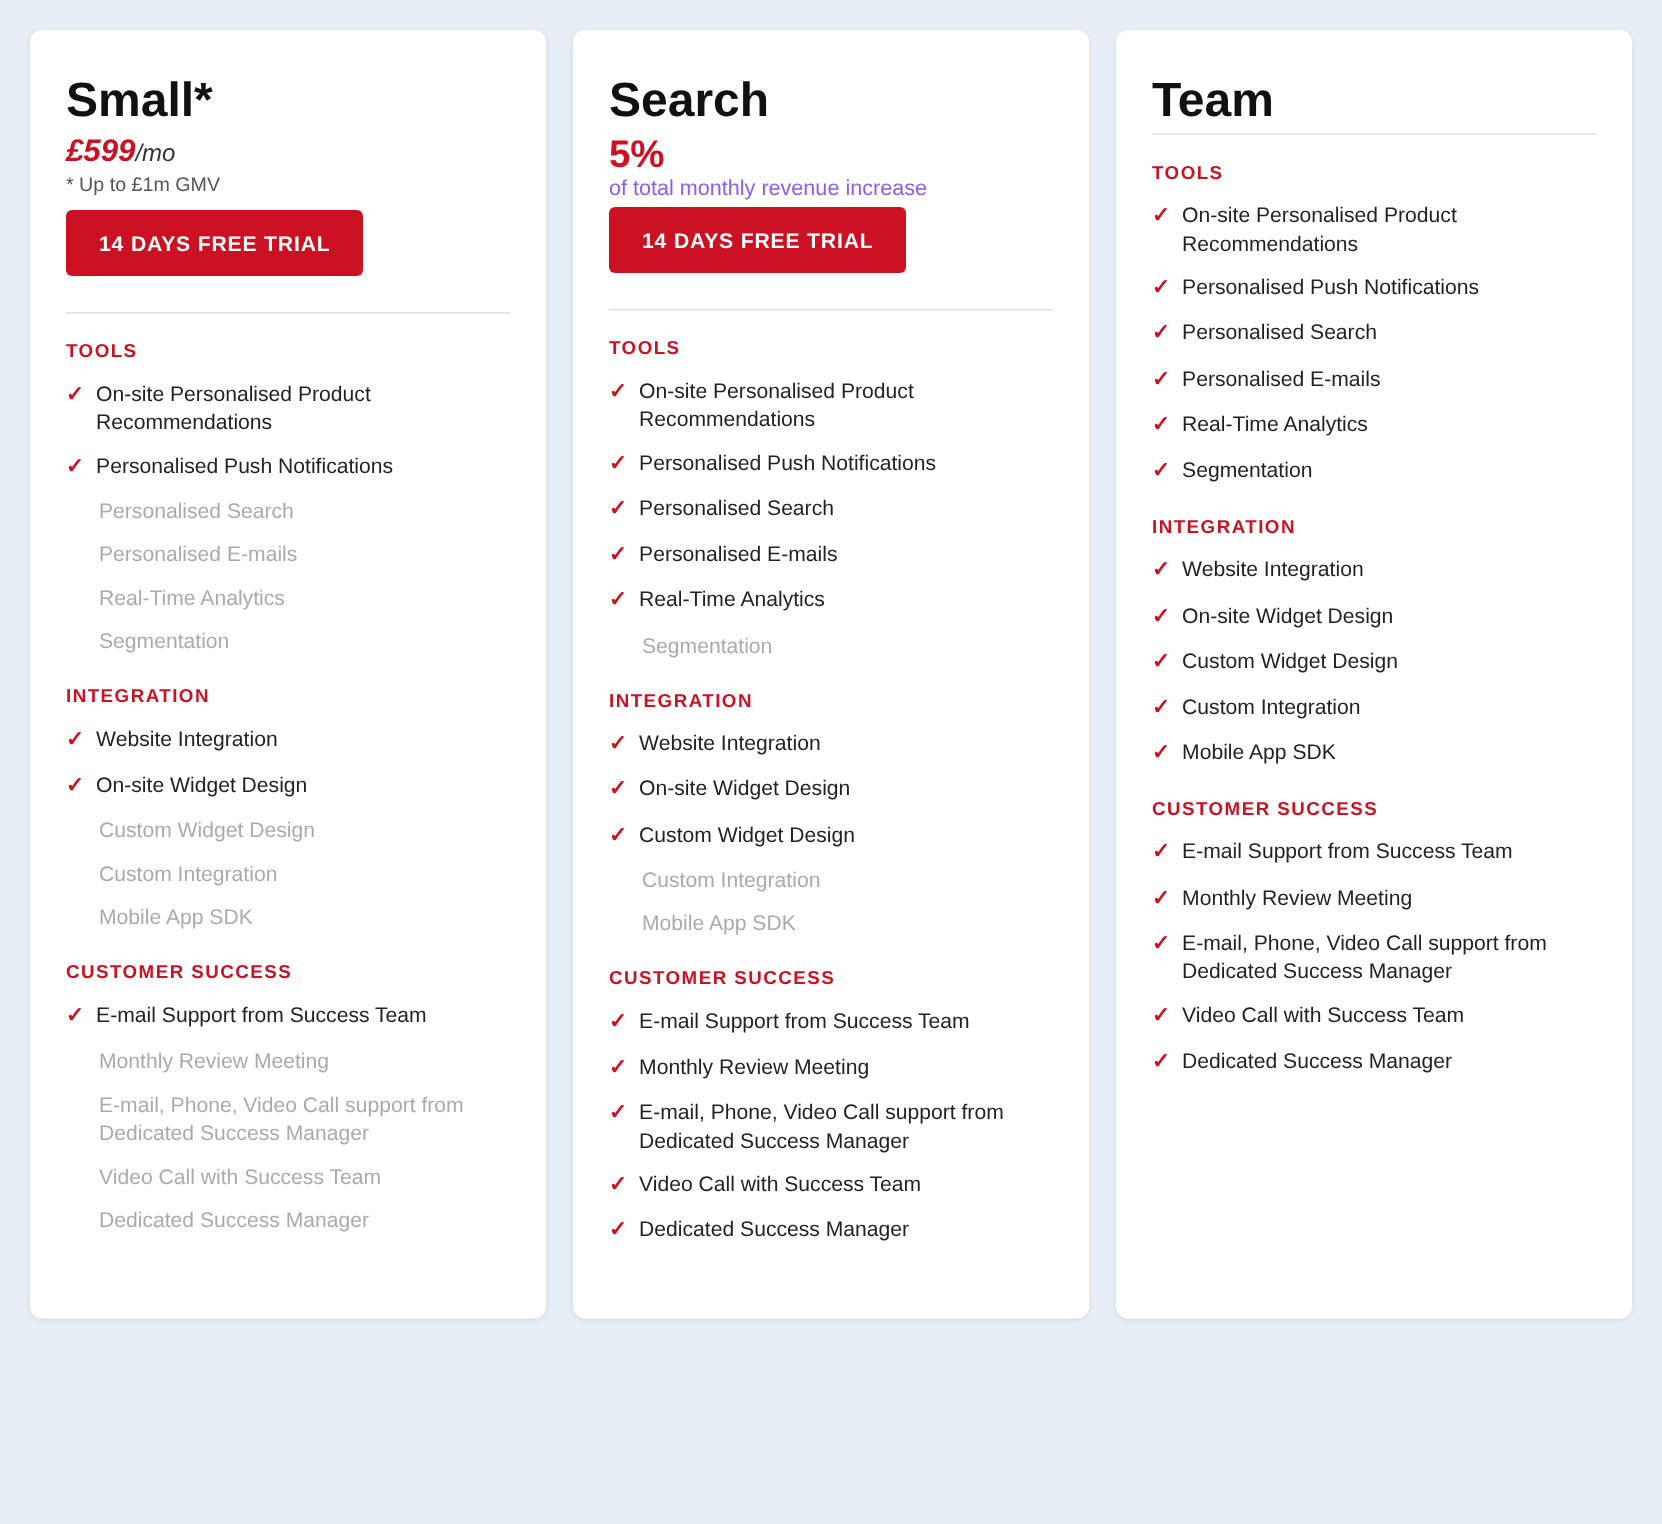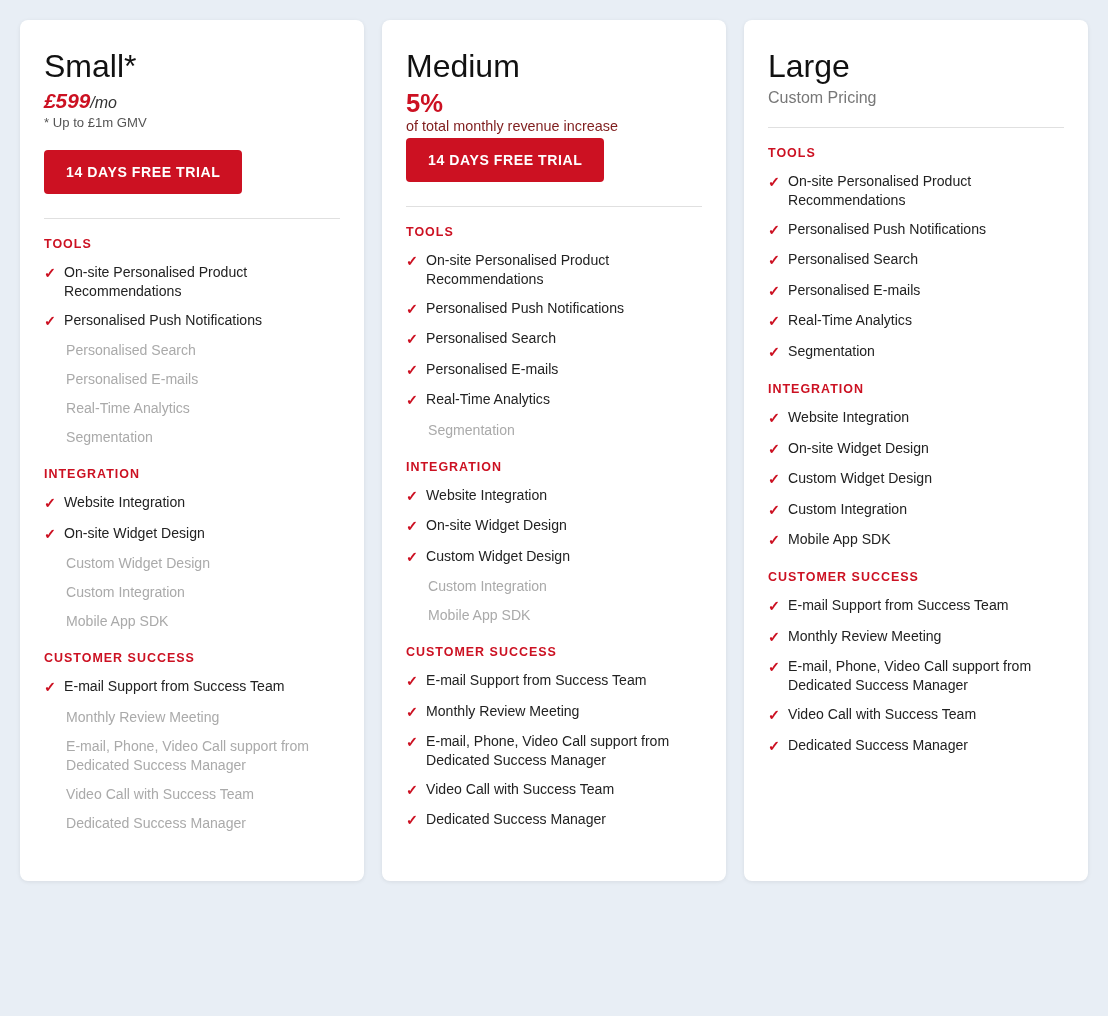--- a/index.html
+++ b/index.html
@@ -17,21 +17,21 @@
       margin: 0 auto;
     }
     .plan-card {
       background: #fff;
       border-radius: 8px;
       padding: 28px 24px;
       box-shadow: 0 1px 4px rgba(0,0,0,0.08);
     }
     .plan-name {
       font-size: 2rem;
-      font-weight: 400;
+      font-weight: 700;
       color: #111;
       margin-bottom: 4px;
     }
     .plan-price {
       font-size: 1.3rem;
       font-weight: 700;
       color: #cc1122;
       margin-bottom: 2px;
       font-style: italic;
     }
@@ -40,27 +40,27 @@
       font-weight: 400;
       color: #333;
     }
     .plan-price-pct {
       font-size: 1.6rem;
       font-weight: 700;
       color: #cc1122;
     }
     .plan-subtitle {
       font-size: 0.9rem;
-      color: #7f1d1d;
+      color: #8b5cf6;
       margin-bottom: 4px;
     }
     .plan-note {
       font-size: 0.82rem;
       color: #555;
-      margin-bottom: 20px;
+      margin-bottom: 10px;
     }
     .plan-custom-pricing {
       font-size: 1rem;
       color: #777;
       margin-bottom: 20px;
     }
     .cta-btn {
       display: inline-block;
       background: #cc1122;
       color: #fff;
@@ -185,21 +185,21 @@
         </li>
         <li class="feature-item inactive">
           <span class="check-placeholder"></span>
           <span class="feature-text">Video Call with Success Team</span>
         </li>
         <li class="feature-item inactive">
           <span class="check-placeholder"></span>
           <span class="feature-text">Dedicated Success Manager</span>
         </li>
       </ul></div>
-    <div class="plan-card"><div class="plan-name">Medium</div><div class="plan-price-pct">5%</div><div class="plan-subtitle">of total monthly revenue increase</div><button class="cta-btn">14 DAYS FREE TRIAL</button><hr class="divider"><div class="section-label">TOOLS</div><ul class="feature-list">
+    <div class="plan-card"><div class="plan-name">Search</div><div class="plan-price-pct">5%</div><div class="plan-subtitle">of total monthly revenue increase</div><button class="cta-btn">14 DAYS FREE TRIAL</button><hr class="divider"><div class="section-label">TOOLS</div><ul class="feature-list">
         <li class="feature-item">
           <span class="check-icon">✓</span>
           <span class="feature-text">On-site Personalised Product Recommendations</span>
         </li>
         <li class="feature-item">
           <span class="check-icon">✓</span>
           <span class="feature-text">Personalised Push Notifications</span>
         </li>
         <li class="feature-item">
           <span class="check-icon">✓</span>
@@ -253,21 +253,21 @@
         </li>
         <li class="feature-item">
           <span class="check-icon">✓</span>
           <span class="feature-text">Video Call with Success Team</span>
         </li>
         <li class="feature-item">
           <span class="check-icon">✓</span>
           <span class="feature-text">Dedicated Success Manager</span>
         </li>
       </ul></div>
-    <div class="plan-card"><div class="plan-name">Large</div><div class="plan-custom-pricing">Custom Pricing</div><hr class="divider"><div class="section-label">TOOLS</div><ul class="feature-list">
+    <div class="plan-card"><div class="plan-name">Team</div><hr class="divider"><div class="section-label">TOOLS</div><ul class="feature-list">
         <li class="feature-item">
           <span class="check-icon">✓</span>
           <span class="feature-text">On-site Personalised Product Recommendations</span>
         </li>
         <li class="feature-item">
           <span class="check-icon">✓</span>
           <span class="feature-text">Personalised Push Notifications</span>
         </li>
         <li class="feature-item">
           <span class="check-icon">✓</span>

